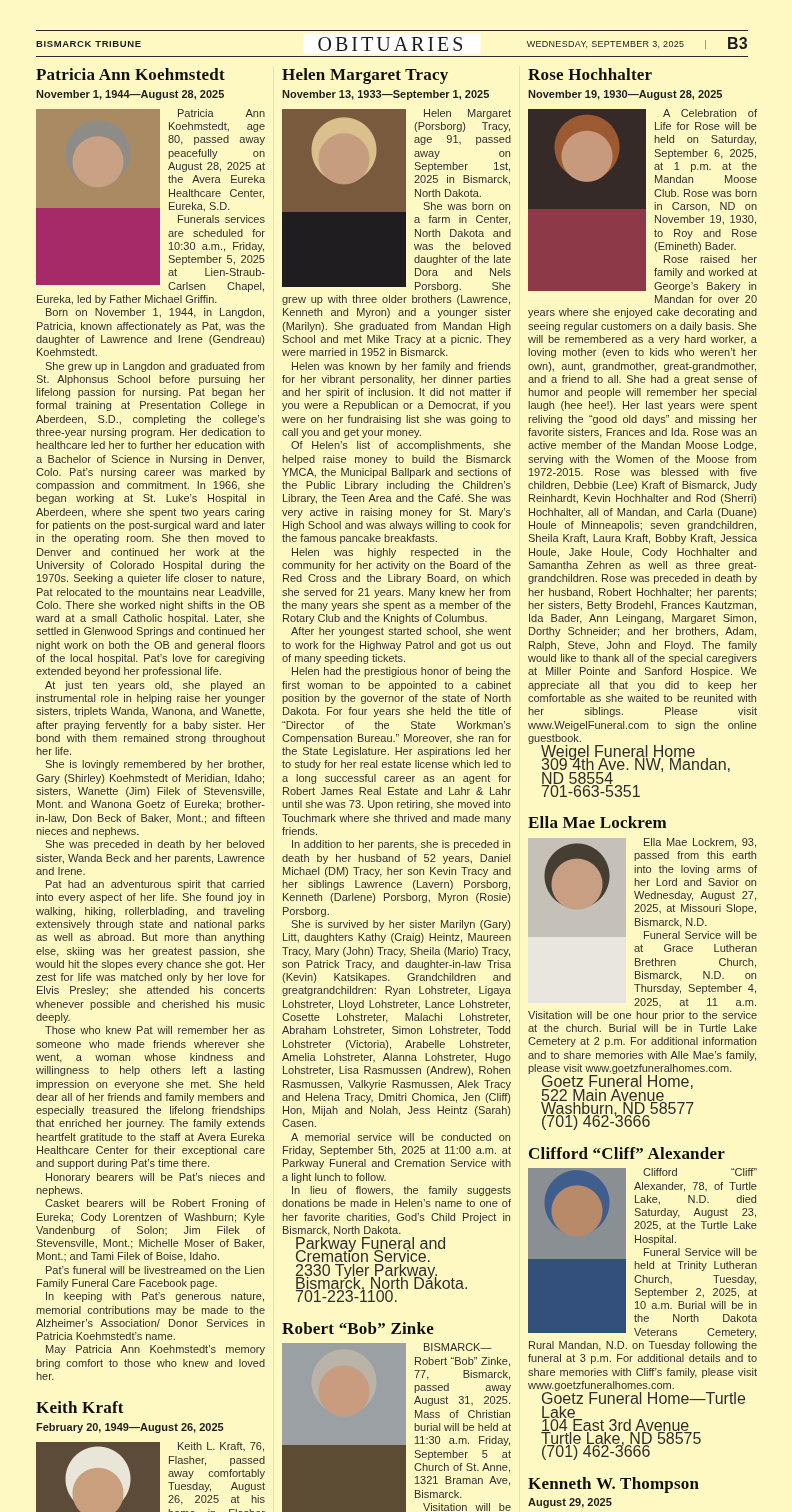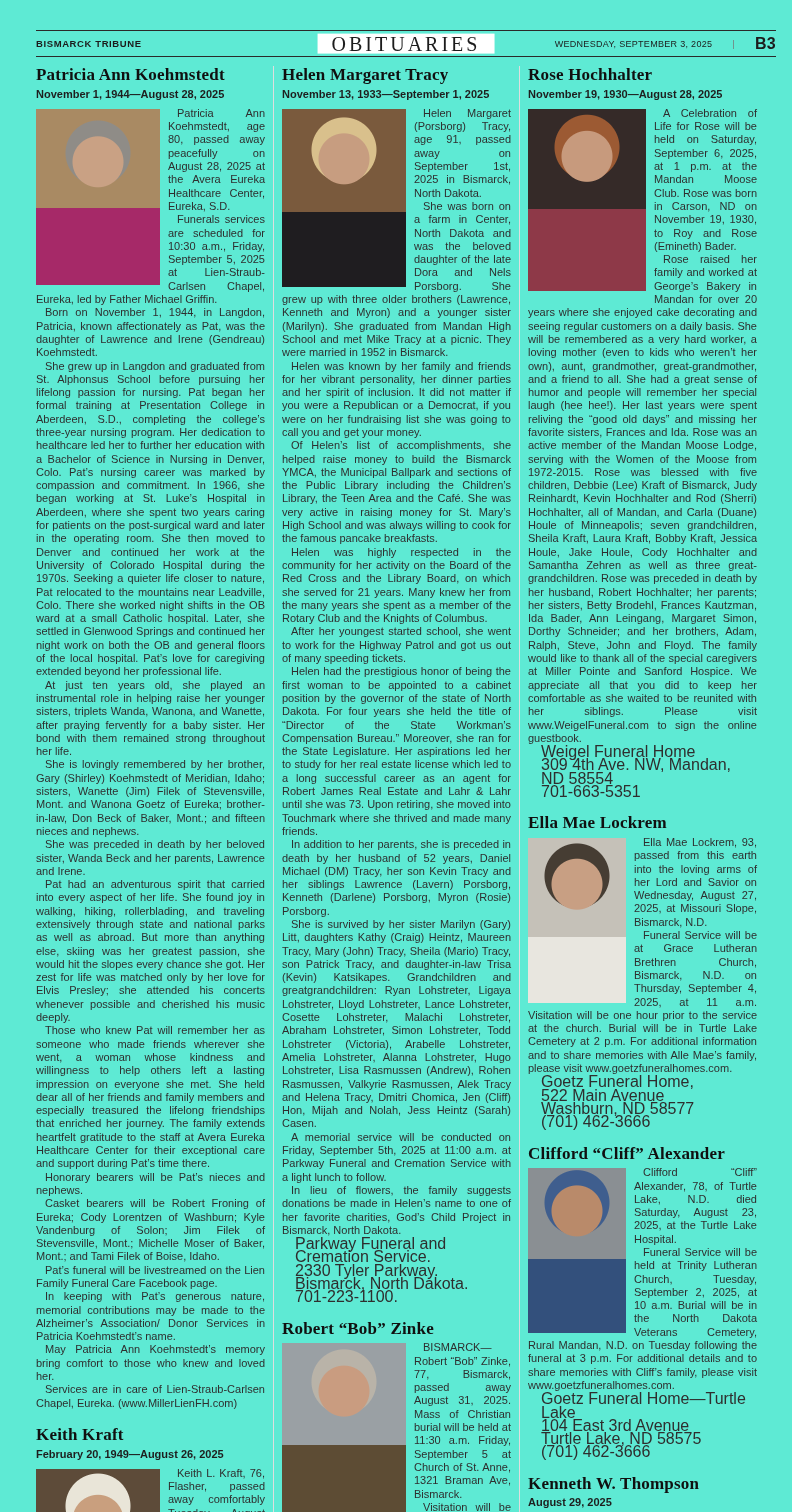--- a/index.html
+++ b/index.html
@@ -1,19 +1,19 @@
 <!DOCTYPE html>
 <html><head>
 <meta charset="utf-8">
 <style>
   html,body{margin:0;padding:0;background:#e9e9e9;}
   .page{
-    width:792px;height:1512px;margin:0 auto;background:#5eead4;
+    width:792px;height:1512px;margin:0 auto;background:#fef9c3;
     font-family:"Liberation Sans",sans-serif;color:#2e2e2e;
-    box-sizing:border-box;padding:30px 16px 0 36px;overflow:hidden;position:relative;
+    box-sizing:border-box;padding:30px 44px 0 36px;overflow:hidden;position:relative;
   }
   
   .hdr{
     position:relative;border-top:1px solid #2a2a2a;border-bottom:1px solid #2a2a2a;
     height:25px;display:flex;align-items:center;justify-content:space-between;
   }
   .masthead{font-size:9.5px;font-weight:bold;letter-spacing:.6px;color:#1c1c1c;}
   .section-title{
     position:absolute;left:50%;top:50%;transform:translate(-50%,-52%);
     margin:0;background:#fff;padding:0 14px;line-height:1;
@@ -68,21 +68,20 @@
             <p class="para">At just ten years old, she played an instrumental role in helping raise her younger sisters, triplets Wanda, Wanona, and Wanette, after praying fervently for a baby sister. Her bond with them remained strong throughout her life.</p>
             <p class="para">She is lovingly remembered by her brother, Gary (Shirley) Koehmstedt of Meridian, Idaho; sisters, Wanette (Jim) Filek of Stevensville, Mont. and Wanona Goetz of Eureka; brother-in-law, Don Beck of Baker, Mont.; and fifteen nieces and nephews.</p>
             <p class="para">She was preceded in death by her beloved sister, Wanda Beck and her parents, Lawrence and Irene.</p>
             <p class="para">Pat had an adventurous spirit that carried into every aspect of her life. She found joy in walking, hiking, rollerblading, and traveling extensively through state and national parks as well as abroad. But more than anything else, skiing was her greatest passion, she would hit the slopes every chance she got. Her zest for life was matched only by her love for Elvis Presley; she attended his concerts whenever possible and cherished his music deeply.</p>
             <p class="para">Those who knew Pat will remember her as someone who made friends wherever she went, a woman whose kindness and willingness to help others left a lasting impression on everyone she met. She held dear all of her friends and family members and especially treasured the lifelong friendships that enriched her journey. The family extends heartfelt gratitude to the staff at Avera Eureka Healthcare Center for their exceptional care and support during Pat’s time there.</p>
             <p class="para">Honorary bearers will be Pat’s nieces and nephews.</p>
             <p class="para">Casket bearers will be Robert Froning of Eureka; Cody Lorentzen of Washburn; Kyle Vandenburg of Solon; Jim Filek of Stevensville, Mont.; Michelle Moser of Baker, Mont.; and Tami Filek of Boise, Idaho.</p>
             <p class="para">Pat’s funeral will be livestreamed on the Lien Family Funeral Care Facebook page.</p>
             <p class="para">In keeping with Pat’s generous nature, memorial contributions may be made to the Alzheimer’s Association/ Donor Services in Patricia Koehmstedt’s name.</p>
             <p class="para">May Patricia Ann Koehmstedt’s memory bring comfort to those who knew and loved her.</p>
-            <p class="para">Services are in care of Lien-Straub-Carlsen Chapel, Eureka. (www.MillerLienFH.com)</p>
           </div>
   </article>
 
   <article class="obit">
     <h2 class="obit-name">Keith Kraft</h2>
     <div class="obit-dates">February 20, 1949—August 26, 2025</div>
     <div class="obit-body">
             <div class="photo" title="young sailor wearing white cap" style="width: 124px; height: 285px; background: radial-gradient(26px at 50% 18%, rgb(201, 159, 126) 0px, rgb(201, 159, 126) 25px, transparent 26px), radial-gradient(33px at 50% 13%, rgb(233, 229, 216) 0px, rgb(233, 229, 216) 32px, transparent 33px), linear-gradient(rgb(93, 75, 57) 0px, rgb(93, 75, 57) 50%, rgb(74, 54, 37) 50%, rgb(74, 54, 37) 100%);"></div>
             <p class="para">Keith L. Kraft, 76, Flasher, passed away comfortably Tuesday, August 26, 2025 at his home in Flasher under the care of Sanford Hospice. Mass of Christian Burial will be held at 6 PM on Thursday, September 4 at St. Lawrence Catholic Church in Flasher with Fr. Frank Schuster presiding. Family will greet friends one hour prior to the funeral at church. Burial will be at 10 AM on Friday, September 5 at the North Dakota Veteran’s Cemetery in Mandan with full military honors.</p>
           </div>

